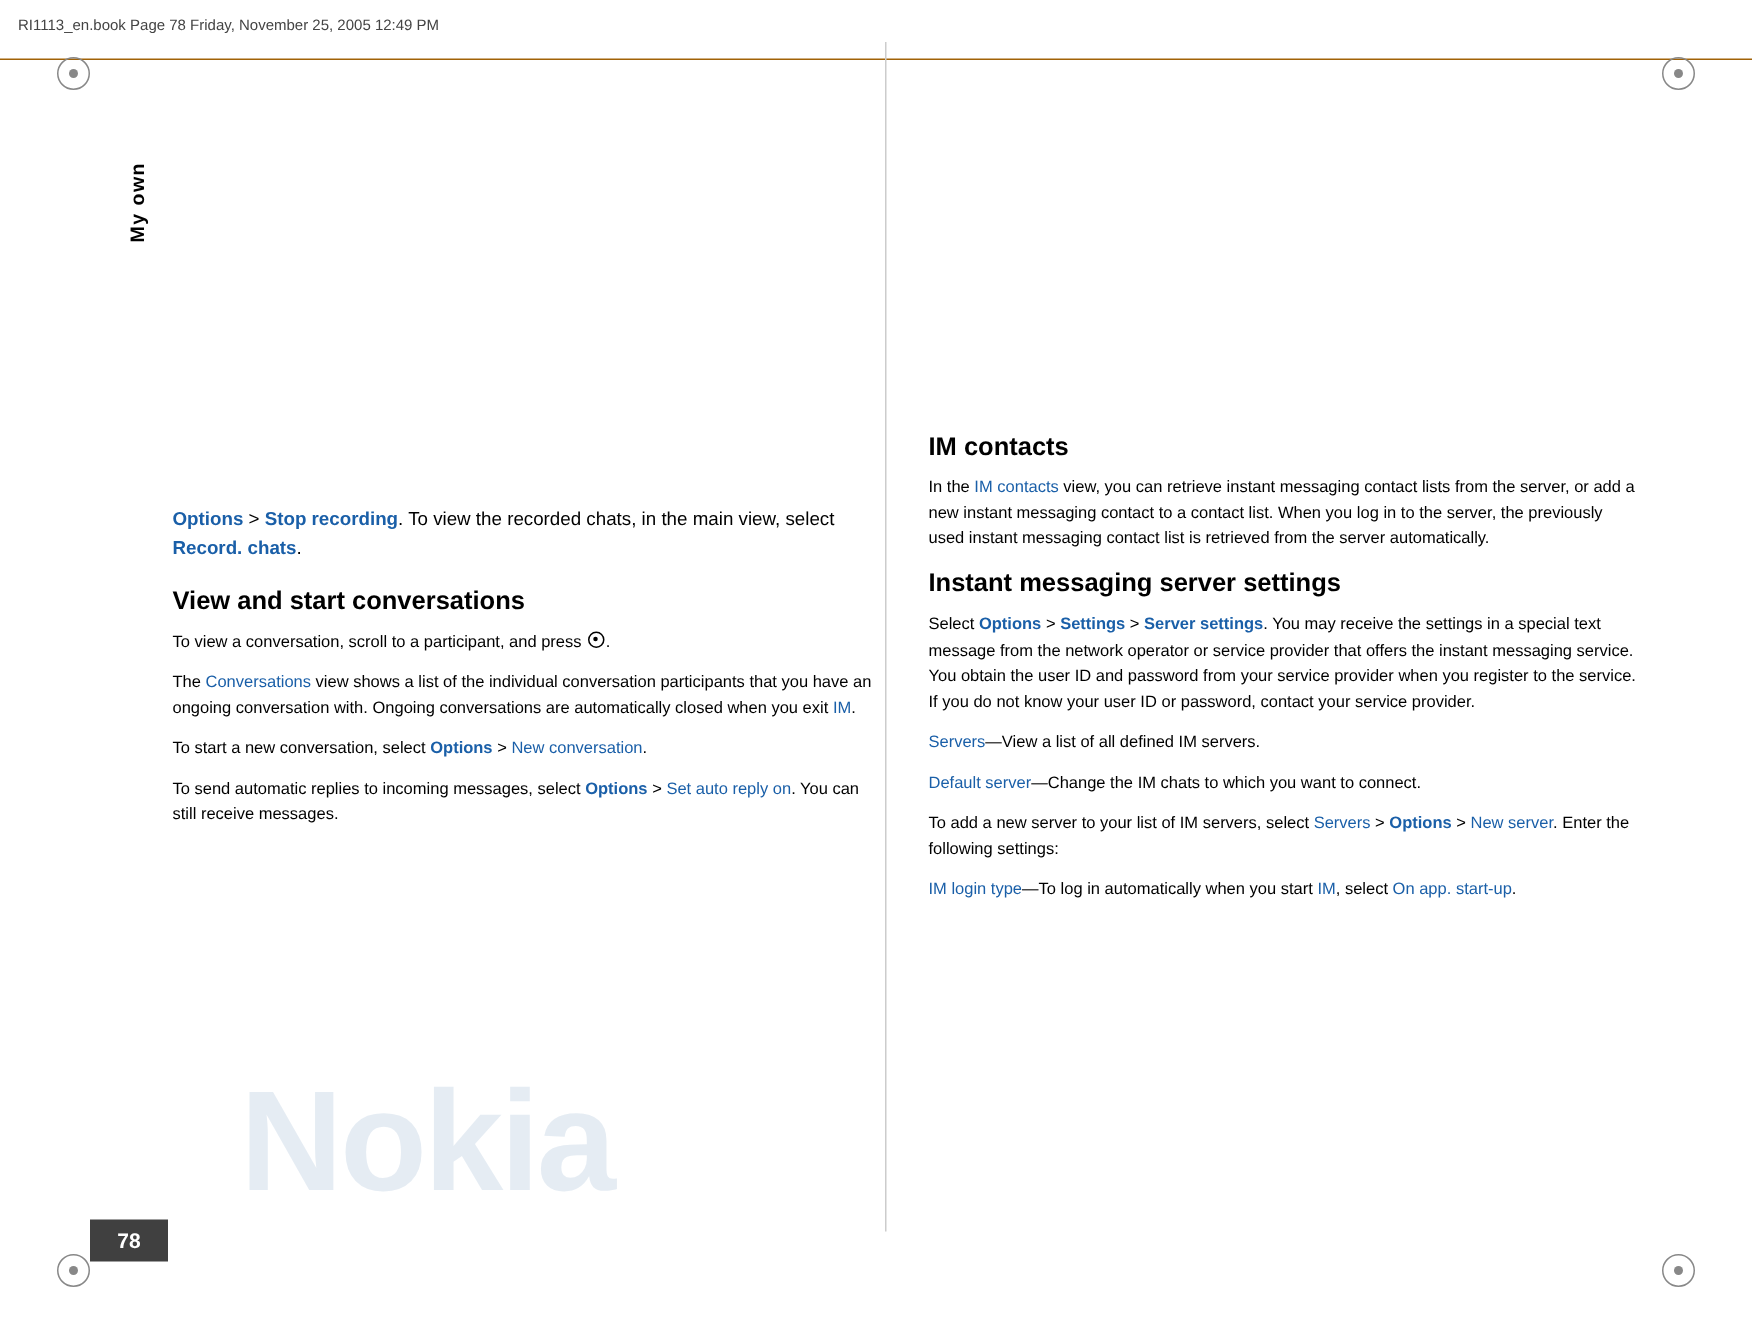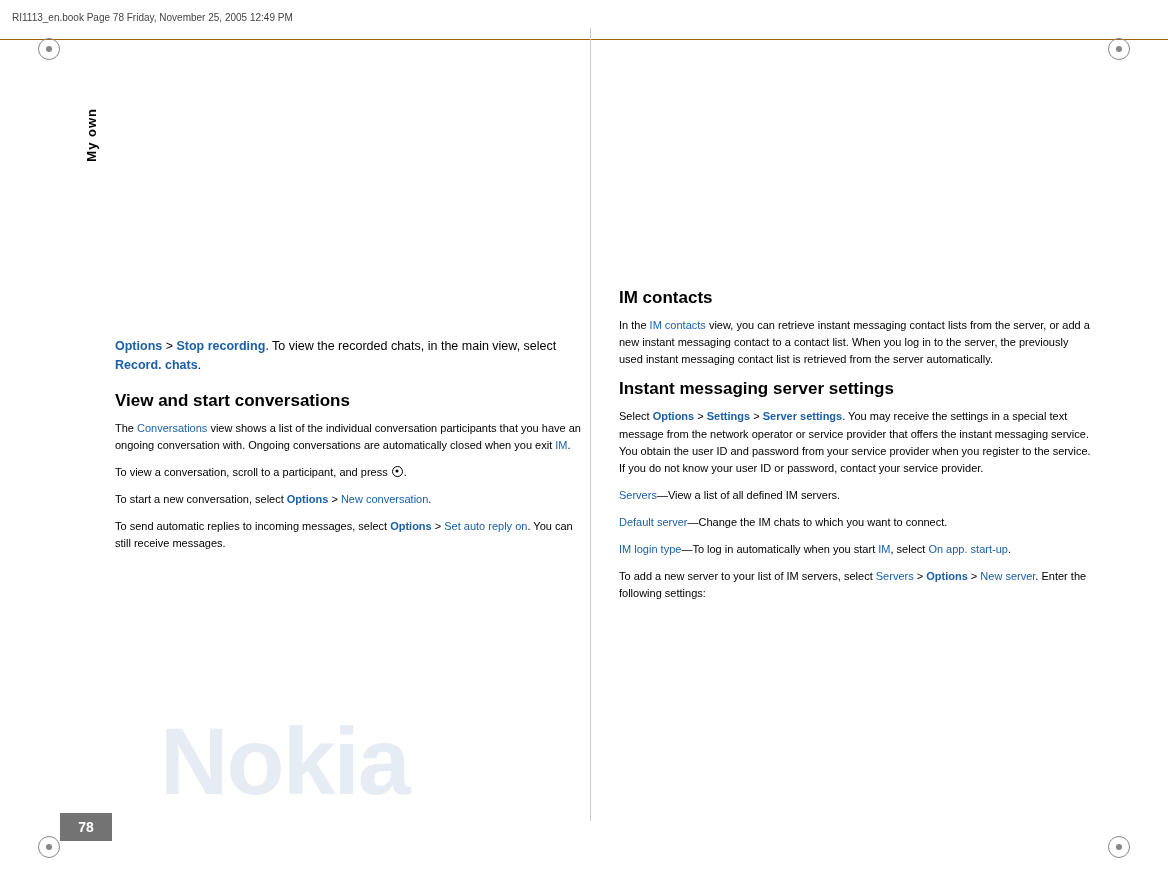--- a/index.html
+++ b/index.html
@@ -83,21 +83,21 @@
       letter-spacing: 1px;
     }
 
     
     .page-number-box {
       position: absolute;
       bottom: 55px;
       left: 60px;
       width: 52px;
       height: 28px;
-      background: #737373;
+      background: #404040;
       display: flex;
       align-items: center;
       justify-content: center;
     }
     .page-number-box span {
       color: #fff;
       font-size: 14px;
       font-weight: bold;
     }
 
@@ -239,27 +239,27 @@
 
     <div class="left-column">
 
       <p class="para top-options-line">
         <span class="options-link">Options</span><span> &gt; </span><span class="blue-bold">Stop recording</span><span>. To view the recorded chats, in the main view, select </span><span class="blue-bold">Record. chats</span><span>.</span>
       </p>
 
       <h2 class="section-heading">View and start conversations</h2>
 
       <p class="para">
+        <span>To view a conversation, scroll to a participant, and press </span><span class="dot-icon"></span><span>.</span>
+      </p>
+
+      <p class="para">
         <span>The </span><span class="blue">Conversations</span><span> view shows a list of the individual conversation participants that you have an ongoing conversation with. Ongoing conversations are automatically closed when you exit </span><span class="blue">IM</span><span>.</span>
       </p>
 
-      <p class="para">
-        <span>To view a conversation, scroll to a participant, and press </span><span class="dot-icon"></span><span>.</span>
-      </p>
-
 
 
       <p class="para">
         <span>To start a new conversation, select </span><span class="options-link">Options</span><span> &gt; </span><span class="blue">New conversation</span><span>.</span>
       </p>
 
 
       <p class="para">
         <span>To send automatic replies to incoming messages, select </span><span class="options-link">Options</span><span> &gt; </span><span class="blue">Set auto reply on</span><span>. You can still receive messages.</span>
       </p>
@@ -282,25 +282,25 @@
 
       <p class="para">
         <span class="blue">Servers</span><span>—View a list of all defined IM servers.</span>
       </p>
 
       <p class="para">
         <span class="blue">Default server</span><span>—Change the IM chats to which you want to connect.</span>
       </p>
 
       <p class="para">
+        <span>To add a new server to your list of IM servers, select </span><span class="blue">Servers</span><span> &gt; </span><span class="options-link">Options</span><span> &gt; </span><span class="blue">New server</span><span>. Enter the following settings:</span>
+      </p>
+
+      <p class="para">
         <span class="blue">IM login type</span><span>—To log in automatically when you start </span><span class="blue">IM</span><span>, select </span><span class="blue">On app. start-up</span><span>.</span>
       </p>
 
-      <p class="para">
-        <span>To add a new server to your list of IM servers, select </span><span class="blue">Servers</span><span> &gt; </span><span class="options-link">Options</span><span> &gt; </span><span class="blue">New server</span><span>. Enter the following settings:</span>
-      </p>
-
 
     </div>
 
   </div>
 
 </div>
 
 </body></html>

